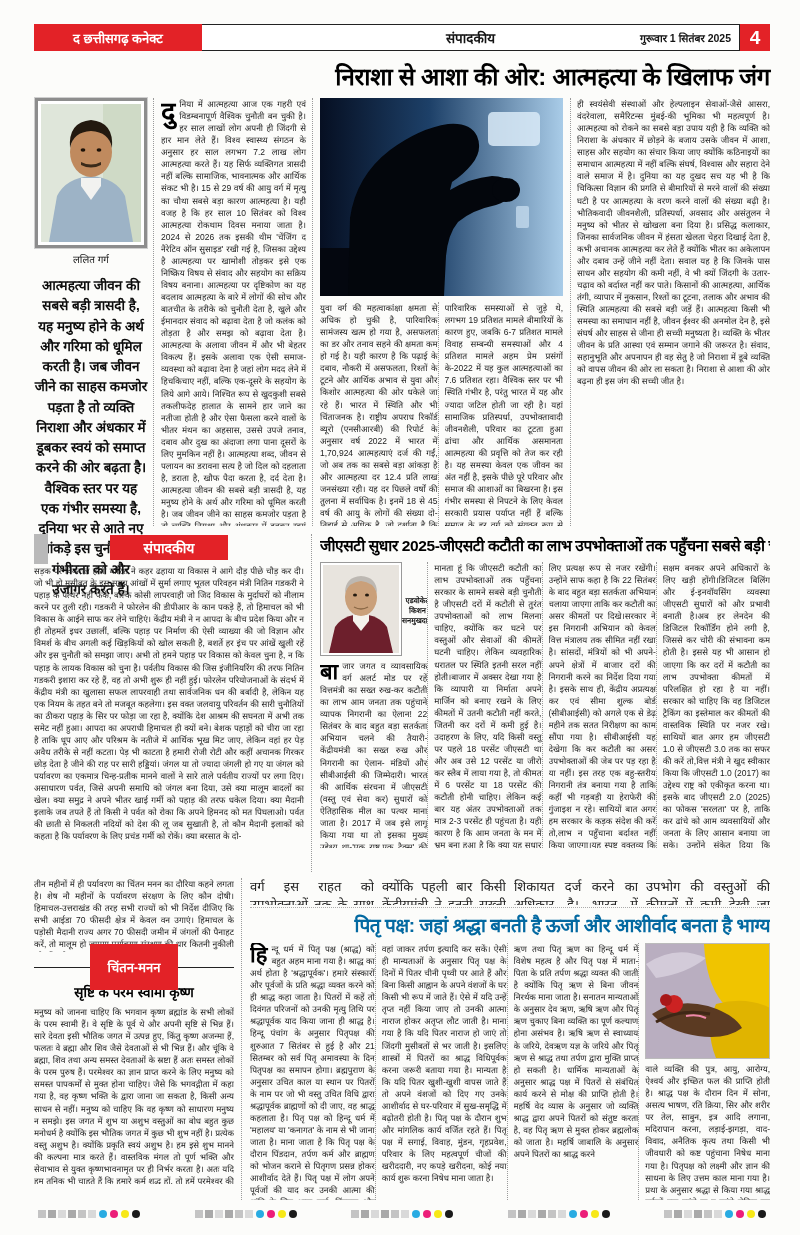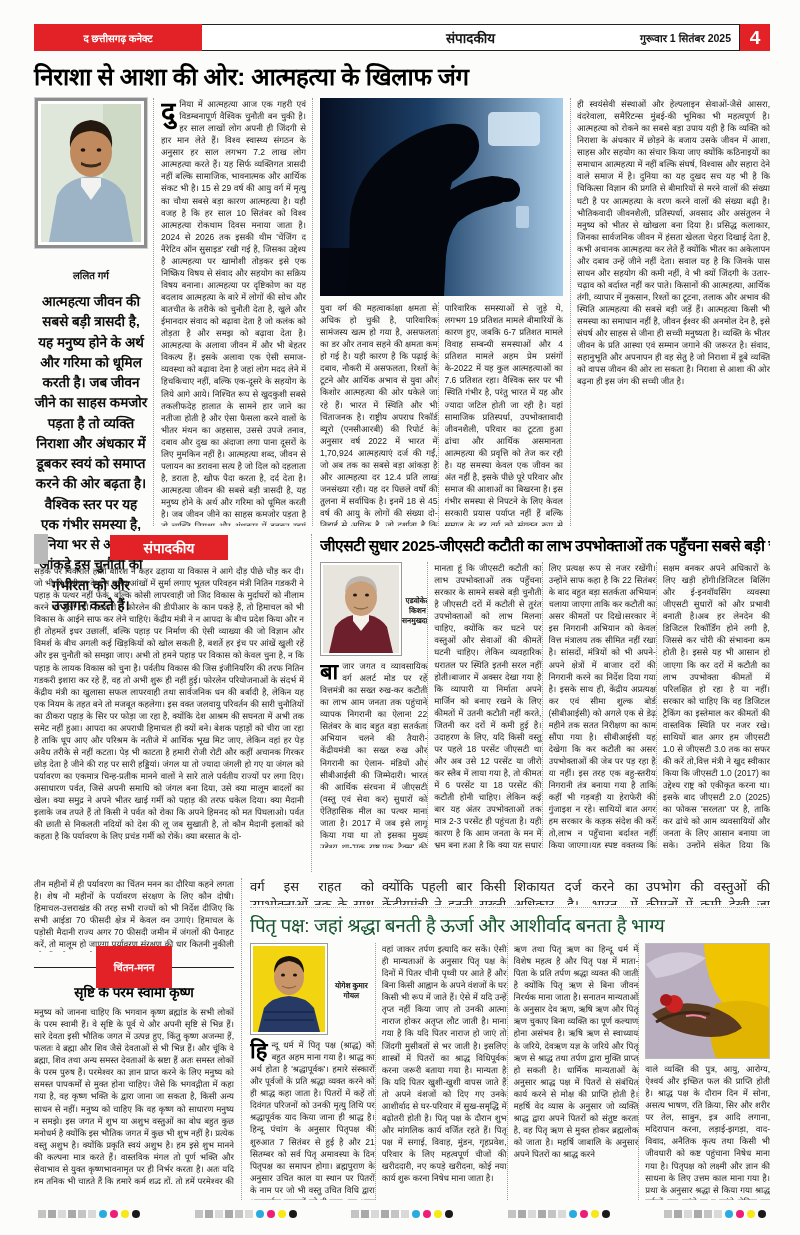--- a/index.html
+++ b/index.html
@@ -2,73 +2,73 @@
 <html lang="hi" style="--red: #e32227;"><head>
 <meta charset="utf-8">
 <style>
   *{margin:0;padding:0;box-sizing:border-box}
   html,body{background:#e9e9e6}
   body{width:800px;height:1235px;font-family:"Liberation Sans","DejaVu Sans",sans-serif;color:#141414}
   .page{width:800px;height:1235px;background:#fcfcfa;padding:24px 30px 6px 34px;position:relative;overflow:hidden}
 
   
   .masthead{display:flex;align-items:stretch;height:27px}
-  .brand{background:var(--red);color:#fff;font-weight:bold;font-size:10px;display:flex;align-items:center;justify-content:center;padding:0 14px;min-width:168px}
+  .brand{background:var(--red);color:#fff;font-weight:bold;font-size:13px;display:flex;align-items:center;justify-content:center;padding:0 14px;min-width:168px}
   .mh-center{flex:1;border:1px solid #222;border-left:none;display:grid;grid-template-columns:150px 1fr 150px;align-items:center;background:#fff}
   .mh-section{grid-column:2;text-align:center;font-weight:bold;font-size:13.5px}
   .mh-date{grid-column:3;text-align:right;font-weight:bold;font-size:10.5px;padding-right:8px}
   .pageno{background:var(--red);color:#fff;font-weight:bold;font-size:19px;width:30px;display:flex;align-items:center;justify-content:center}
 
   
-  .main-headline{font-size:24px;font-weight:bold;text-align:left;margin:8px 0 6px;letter-spacing:-.3px;color:#000}
+  .main-headline{font-size:24px;font-weight:bold;text-align:right;margin:8px 0 6px;letter-spacing:-.3px;color:#000}
 
   
   .bt{font-size:8.5px;line-height:1.42;text-align:justify;color:#1c1c1c;word-break:break-word}
   .dropcap{float:left;font-weight:bold;font-size:27px;line-height:.9;padding:2px 4px 0 0;color:#000}
   .dropcap.sm{font-size:22px}
   .dotted-r{border-right:1px dotted #9a9a9a}
 
   
   .main-article{display:flex;height:428px;gap:7px}
   .author-box{width:120px;flex:none;display:flex;flex-direction:column;align-items:center;padding-right:5px}
   .author-frame{border:3px solid #8d8d8d;background:#fff;padding:3px;box-shadow:0 0 0 1px #cfcfcf}
-  .author-name{font-weight:bold;font-size:10px;margin-top:20px}
+  .author-name{font-weight:normal;font-size:10px;margin-top:4px}
   .red-rule{width:52px;height:4px;background:var(--red);margin:4px 0 6px}
   .pullquote{font-weight:bold;font-size:13.5px;line-height:1.5;text-align:center;color:#0d0d0d}
   .col1{width:152px;flex:none;overflow:hidden;padding-right:6px}
   .center-stack{width:243px;flex:none;display:flex;flex-direction:column}
   .lead-photo{width:243px;height:198px;flex:none;overflow:hidden;background:#0b1c3a}
   .two-cols{display:flex;flex:1;margin-top:6px;overflow:hidden;gap:6px}
   .two-cols .c{width:50%;overflow:hidden}
   .col4{flex:1;overflow:hidden;padding-left:6px}
 
   
   .middle{display:flex;margin-top:8px;height:338px;gap:8px}
   .editorial{width:278px;flex:none;padding-right:7px;overflow:hidden}
   .banner-row{position:relative;display:flex;justify-content:center;align-items:center;height:26px;margin-bottom:5px}
   .gray-accent{position:absolute;left:0;top:-4px;width:14px;height:34px;background:#b9b9b9}
   .banner{background:var(--red);color:#fff;font-weight:bold;font-size:14px;padding:3px 34px;position:relative;z-index:1}
-  .banner.small{font-size:10px;padding:14px 18px}
+  .banner.small{font-size:13px;padding:14px 18px}
   .rule-line{position:absolute;left:0;right:0;top:50%;height:1px;background:#222}
   .sub-headline{font-size:15px;font-weight:bold;text-align:center;margin:2px 0 5px;color:#000}
   .gst{flex:1;overflow:hidden}
   .gst-headline{font-size:15.5px;font-weight:bold;text-align:center;white-space:nowrap;overflow:hidden;margin-bottom:6px;color:#000;letter-spacing:-.4px}
   .gst-cols{display:flex;gap:6px;height:286px;overflow:hidden}
   .gst-col{flex:1;overflow:hidden}
   .gst-photo-wrap{display:flex;align-items:center;margin-bottom:4px}
   .photo-frame{border:1px solid #999;background:#fff;padding:2px}
   .photo-cap{font-size:7.5px;font-weight:bold;margin-top:2px;text-align:center}
 
   
   .bottom{display:flex;margin-top:6px;height:322px;gap:8px}
   .left-strip{width:208px;flex:none;padding-right:7px;overflow:hidden}
   .right-bottom{flex:1;display:flex;flex-direction:column;overflow:hidden}
   .gst-strip{display:flex;gap:8px;height:30px;overflow:hidden;border-bottom:1px dotted #aaa;padding-bottom:2px}
   .gst-strip .cell{flex:1;overflow:hidden;font-size:13px;line-height:1.35;text-align:justify;color:#222}
-  .pitru-headline{font-size:19px;font-weight:normal;text-align:left;margin:4px 0 5px;color:#14532d;letter-spacing:-.4px}
+  .pitru-headline{font-size:19px;font-weight:bold;text-align:right;margin:4px 0 5px;color:#0369a1;letter-spacing:-.4px}
   .pitru-cols{display:flex;gap:6px;flex:1;overflow:hidden}
   .p-col{flex:1;overflow:hidden}
   .hands-fig{width:100%;height:116px;overflow:hidden;margin-bottom:4px;border:1px solid #bbb}
 
   
   .footer-marks{display:flex;justify-content:space-between;margin-top:10px;padding:0 4px}
   .mark-group{display:flex;align-items:center;gap:2px}
   .sq{width:8px;height:8px;background:#c4c4c4}
   .sq:nth-child(2n){background:#a9a9a9}
   .sq:nth-child(3n){background:#d9d9d9}
@@ -196,35 +196,20 @@
     <div class="right-bottom">
       <div class="gst-strip">
         <div class="cell">वर्ग इस राहत को उपभोक्ताओं तक के साथ पहुंचाएगी? और क्या अंतरराष्ट्रीय दबावों का प्रभाव इन सुधारों पर पड़ा है?</div>
         <div class="cell">क्योंकि पहली बार किसी केंद्रीयमंत्री ने इतनी सख्ती से कहा है कि यह लाभ आम जनता तक पहुंचाने के</div>
         <div class="cell">शिकायत दर्ज करने का अधिकार है। भारत में उपभोक्ता अदालतें और हेल्पलाइन मौजूद हैं, लेकिन</div>
         <div class="cell">उपभोग की वस्तुओं की कीमतों में कमी देखी जा सकती है।</div>
       </div>
       <h2 class="pitru-headline">पितृ पक्ष: जहां श्रद्धा बनती है ऊर्जा और आशीर्वाद बनता है भाग्य</h2>
       <div class="pitru-cols">
         <div class="p-col dotted-r">
-          <div class="gst-photo-wrap">
-            <figure class="photo-frame">
-              <svg width="72" height="86" viewBox="0 0 72 86">
-                <rect width="72" height="86" fill="#f2d410"></rect>
-                <path d="M5 86 L11 62 Q19 51 36 50 Q53 51 61 62 L67 86 Z" fill="#273a66"></path>
-                <path d="M11 66 L61 66 M11 74 L61 74" stroke="#1b2b50" stroke-width="2"></path>
-                <ellipse cx="36" cy="31" rx="15" ry="18" fill="#c89468"></ellipse>
-                <path d="M21 27 Q21 11 36 10 Q51 11 51 27 Q47 16 36 15 Q25 16 21 27Z" fill="#17120c"></path>
-                <ellipse cx="30" cy="29" rx="2" ry="1.5" fill="#17120c"></ellipse>
-                <ellipse cx="42" cy="29" rx="2" ry="1.5" fill="#17120c"></ellipse>
-                <path d="M29 40 Q36 44 43 40" stroke="#8a6846" stroke-width="1.4" fill="none"></path>
-              </svg>
-            </figure>
-            <figcaption class="photo-cap">योगेश कुमार गोयल</figcaption>
-          </div>
           <p class="bt"><span class="dropcap sm">हि</span><span>न्दू धर्म में पितृ पक्ष (श्राद्ध) को बहुत अहम माना गया है। श्राद्ध का अर्थ होता है 'श्रद्धापूर्वक'। हमारे संस्कारों और पूर्वजों के प्रति श्रद्धा व्यक्त करने को ही श्राद्ध कहा जाता है। पितरों में कहें तो दिवंगत परिजनों को उनकी मृत्यु तिथि पर श्रद्धापूर्वक याद किया जाना ही श्राद्ध है। हिन्दू पंचांग के अनुसार पितृपक्ष की शुरुआत 7 सितंबर से हुई है और 21 सितम्बर को सर्व पितृ अमावस्या के दिन पितृपक्ष का समापन होगा। ब्रह्मपुराण के अनुसार उचित काल या स्थान पर पितरों के नाम पर जो भी वस्तु उचित विधि द्वारा श्रद्धापूर्वक ब्राह्मणों को दी जाए, वह श्राद्ध कहलाता है। पितृ पक्ष को हिन्दू धर्म में 'महालय' या 'कनागत' के नाम से भी जाना जाता है। माना जाता है कि पितृ पक्ष के दौरान पिंडदान, तर्पण कर्म और ब्राह्मण को भोजन कराने से पितृगण प्रसन्न होकर आशीर्वाद देते हैं। पितृ पक्ष में लोग अपने पूर्वजों की याद कर उनकी आत्मा की शांति के लिए श्राद्ध कर्म, पिंडदान और तर्पण करते हैं।</span></p>
         </div>
         <div class="p-col bt dotted-r">वहां जाकर तर्पण इत्यादि कर सकें। ऐसी ही मान्यताओं के अनुसार पितृ पक्ष के दिनों में पितर चीनी पृथ्वी पर आते हैं और बिना किसी आह्वान के अपने वंशजों के घर किसी भी रूप में जाते हैं। ऐसे में यदि उन्हें तृप्त नहीं किया जाए तो उनकी आत्मा नाराज होकर अतृप्त लौट जाती है। माना गया है कि यदि पितर नाराज हो जाएं तो जिंदगी मुसीबतों से भर जाती है। इसलिए शास्त्रों में पितरों का श्राद्ध विधिपूर्वक करना जरूरी बताया गया है। मान्यता है कि यदि पितर खुशी-खुशी वापस जाते हैं तो अपने वंशजों को दिए गए उनके आशीर्वाद से घर-परिवार में सुख-समृद्धि में बढ़ोतरी होती है। पितृ पक्ष के दौरान शुभ और मांगलिक कार्य वर्जित रहते हैं। पितृ पक्ष में सगाई, विवाह, मुंडन, गृहप्रवेश, परिवार के लिए महत्वपूर्ण चीजों की खरीददारी, नए कपड़े खरीदना, कोई नया कार्य शुरू करना निषेध माना जाता है।</div>
         <div class="p-col bt dotted-r">ऋण तथा पितृ ऋण का हिन्दू धर्म में विशेष महत्व है और पितृ पक्ष में माता-पिता के प्रति तर्पण श्रद्धा व्यक्त की जाती है क्योंकि पितृ ऋण से बिना जीवन निरर्थक माना जाता है। सनातन मान्यताओं के अनुसार देव ऋण, ऋषि ऋण और पितृ ऋण चुकाए बिना व्यक्ति का पूर्ण कल्याण होना असंभव है। ऋषि ऋण से स्वाध्याय के जरिये, देवऋण यज्ञ के जरिये और पितृ ऋण से श्राद्ध तथा तर्पण द्वारा मुक्ति प्राप्त हो सकती है। धार्मिक मान्यताओं के अनुसार श्राद्ध पक्ष में पितरों से संबंधित कार्य करने से मोक्ष की प्राप्ति होती है। महर्षि वेद व्यास के अनुसार जो व्यक्ति श्राद्ध द्वारा अपने पितरों को संतुष्ट करता है, वह पितृ ऋण से मुक्त होकर ब्रह्मलोक को जाता है। महर्षि जाबालि के अनुसार अपने पितरों का श्राद्ध करने</div>
         <div class="p-col">
           <figure class="hands-fig">
             <svg width="124" height="114" viewBox="0 0 124 114" preserveAspectRatio="none">
               <rect width="124" height="114" fill="#b9aec0"></rect>
               <path d="M0 20 Q30 0 60 14 Q40 30 10 34 Z" fill="#d9d2de" opacity="0.8"></path>
               <path d="M58 0 L124 0 L124 70 Q96 80 76 58 Q60 38 58 0Z" fill="#f0c400"></path>

